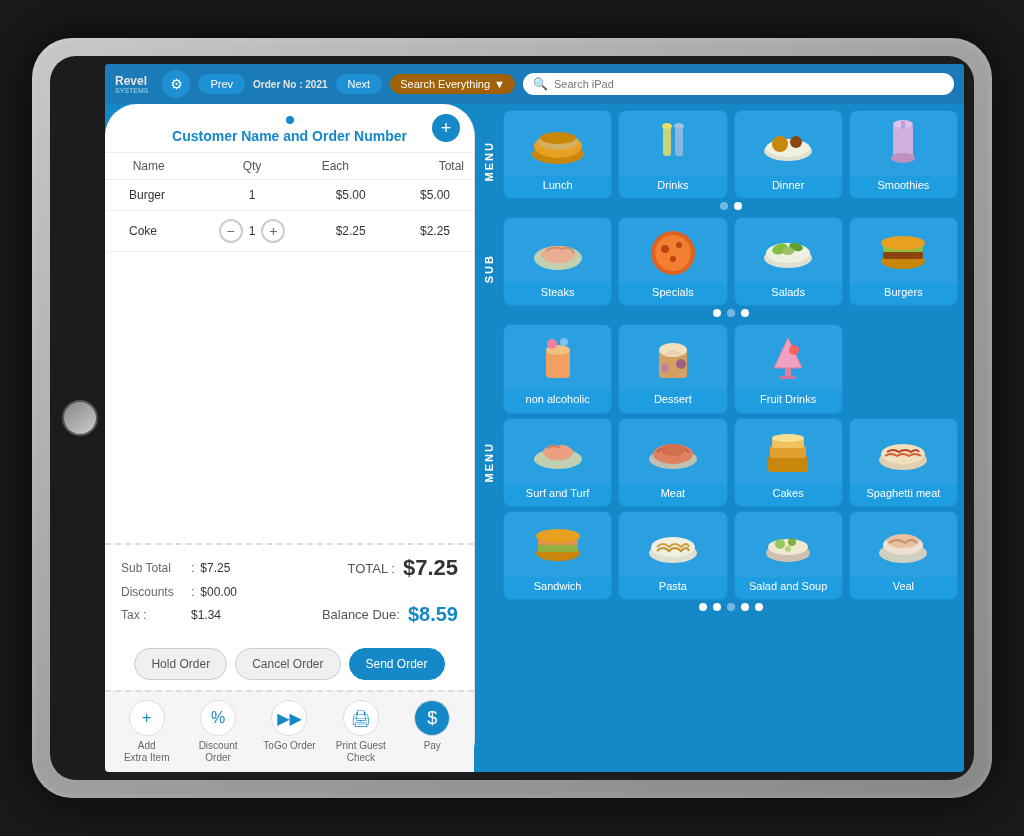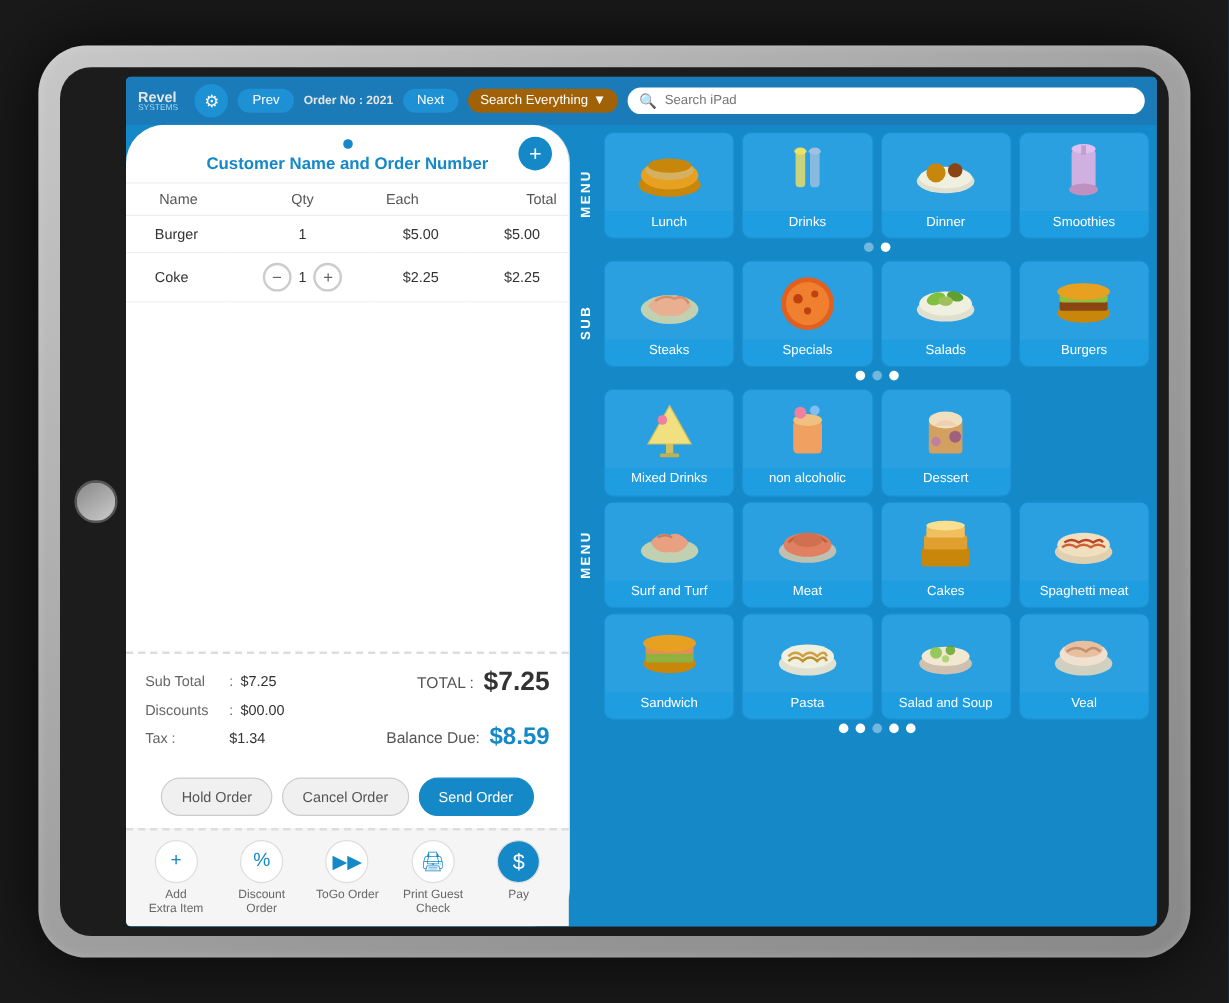--- a/index.html
+++ b/index.html
@@ -739,50 +739,50 @@
             </div>
           </div>
 
           <div class="menu-section">
             <div class="section-label"></div>
             <div style="flex:1">
               <div class="menu-grid">
                 <div class="menu-item">
                   <div class="menu-item-img">
                     <svg class="food-svg" viewBox="0 0 60 55">
-                      <polygon points="30,8 48,40 12,40" fill="#f0e080" stroke="#d0c060" stroke-width="1"></polygon>
-                      <rect x="27" y="40" width="6" height="8" fill="#d0c060"></rect>
-                      <rect x="22" y="48" width="16" height="3" rx="1" fill="#c0b050"></rect>
-                      <circle cx="24" cy="20" r="4" fill="#f080a0"></circle>
-                    </svg>
-                  </div>
-                  <span class="menu-item-name">Mixed Drinks</span>
-                </div>
-                <div class="menu-item">
-                  <div class="menu-item-img">
-                    <svg class="food-svg" viewBox="0 0 60 55">
                       <rect x="18" y="20" width="24" height="28" rx="4" fill="#f0a060"></rect>
                       <ellipse cx="30" cy="20" rx="12" ry="5" fill="#f0c080"></ellipse>
                       <circle cx="24" cy="14" r="5" fill="#f080a0"></circle>
                       <circle cx="36" cy="12" r="4" fill="#80c0f0"></circle>
                     </svg>
                   </div>
                   <span class="menu-item-name">non alcoholic</span>
                 </div>
                 <div class="menu-item">
                   <div class="menu-item-img">
                     <svg class="food-svg" viewBox="0 0 60 55">
                       <rect x="16" y="20" width="28" height="28" rx="3" fill="#d4a060"></rect>
                       <ellipse cx="30" cy="20" rx="14" ry="7" fill="#f0e0c0"></ellipse>
                       <path d="M20 25 Q30 15 40 25" fill="#f0d0b0"></path>
                       <circle cx="22" cy="38" r="4" fill="#c080a0"></circle>
                       <circle cx="38" cy="34" r="5" fill="#a06080"></circle>
                     </svg>
                   </div>
                   <span class="menu-item-name">Dessert</span>
+                </div>
+                <div class="menu-item">
+                  <div class="menu-item-img">
+                    <svg class="food-svg" viewBox="0 0 60 55">
+                      <polygon points="30,8 44,38 16,38" fill="#f0a0c0" stroke="#e080a0" stroke-width="1"></polygon>
+                      <rect x="27" y="38" width="6" height="8" fill="#e080a0"></rect>
+                      <rect x="22" y="46" width="16" height="3" rx="1" fill="#d070a0"></rect>
+                      <circle cx="36" cy="20" r="5" fill="#ff6060"></circle>
+                    </svg>
+                  </div>
+                  <span class="menu-item-name">Fruit Drinks</span>
                 </div>
               </div>
             </div>
           </div>
 
           <div class="menu-section">
             <div class="section-label">MENU</div>
             <div style="flex:1">
               <div class="menu-grid">
                 <div class="menu-item">

